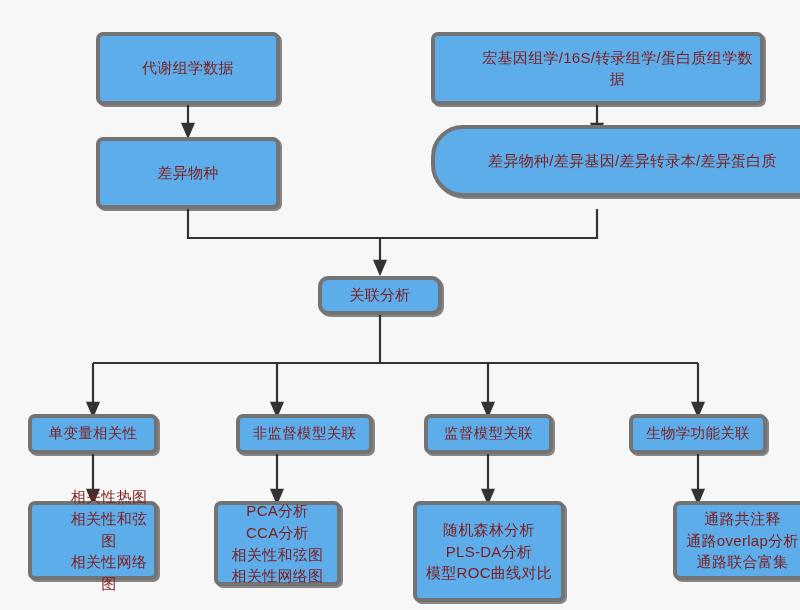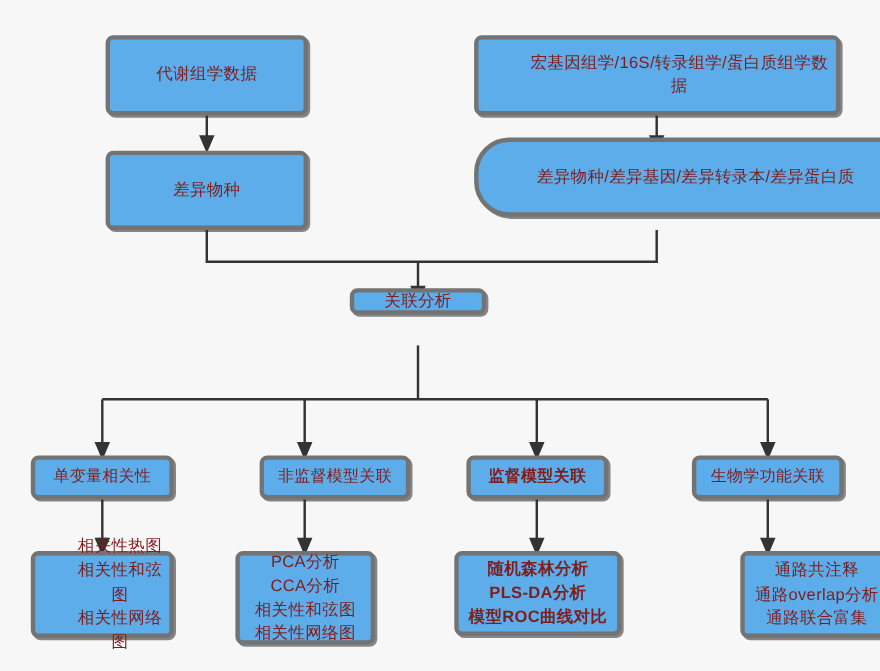--- a/index.html
+++ b/index.html
@@ -93,40 +93,40 @@
   </svg>
 
   <div class="node" style="left:96px; top:32px; width:184px; height:73px;">代谢组学数据</div>
 
   <div class="node" style="left:431px; top:32px; width:333px; height:73px;padding-left:44px;">宏基因组学/16S/转录组学/蛋白质组学数据</div>
 
   <div class="node" style="left:96px; top:137px; width:184px; height:72px;">差异物种</div>
 
   <div class="node" style="left:431px; top:125px; width:403px; height:72px;border-radius:32px;">差异物种/差异基因/差异转录本/差异蛋白质</div>
 
-  <div class="node" style="left:318px; top:262px; width:124px; height:24px;">关联分析</div>
+  <div class="node" style="left:318px; top:276px; width:124px; height:39px;border-radius:10px;">关联分析</div>
 
   <div class="node small" style="left:28px; top:414px; width:130px; height:40px;">单变量相关性</div>
 
   <div class="node small" style="left:209px; top:414px; width:137px; height:40px;margin-left:27px;">非监督模型关联</div>
 
-  <div class="node small" style="left:424px; top:414px; width:129px; height:40px;font-weight:bold;">监督模型关联</div>
+  <div class="node small" style="left:424px; top:414px; width:129px; height:40px;">监督模型关联</div>
 
   <div class="node small" style="left:629px; top:414px; width:138px; height:40px;">生物学功能关联</div>
 
   <div class="node multi" style="left:28px; top:501px; width:130px; height:79px;padding-left:36px;">相关性热图
 相关性和弦图
 相关性网络图</div>
 
   <div class="node multi" style="left:214px; top:501px; width:127px; height:85px;">PCA分析
 CCA分析
 相关性和弦图
 相关性网络图</div>
 
-  <div class="node multi" style="left:413px; top:501px; width:152px; height:77px;font-weight:bold;">随机森林分析
+  <div class="node multi" style="left:413px; top:501px; width:152px; height:101px;">随机森林分析
 PLS-DA分析
 模型ROC曲线对比</div>
 
   <div class="node multi" style="left:629px; top:501px; width:139px; height:79px;margin-left:44px;">通路共注释
 通路overlap分析
 通路联合富集</div>
 
 </div>
 
 </body></html>

